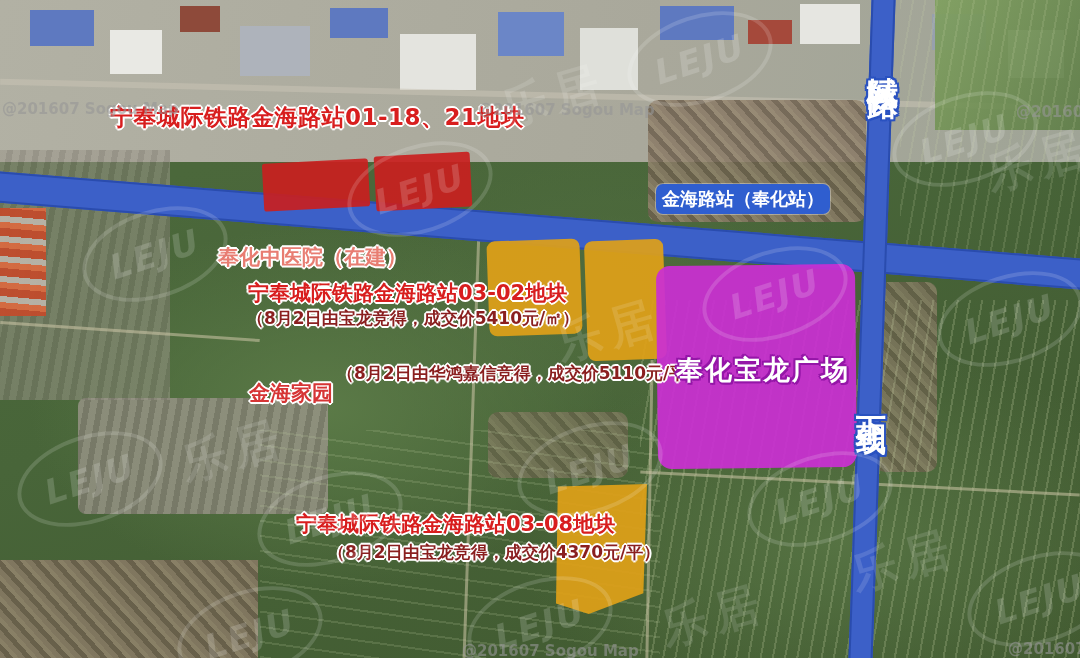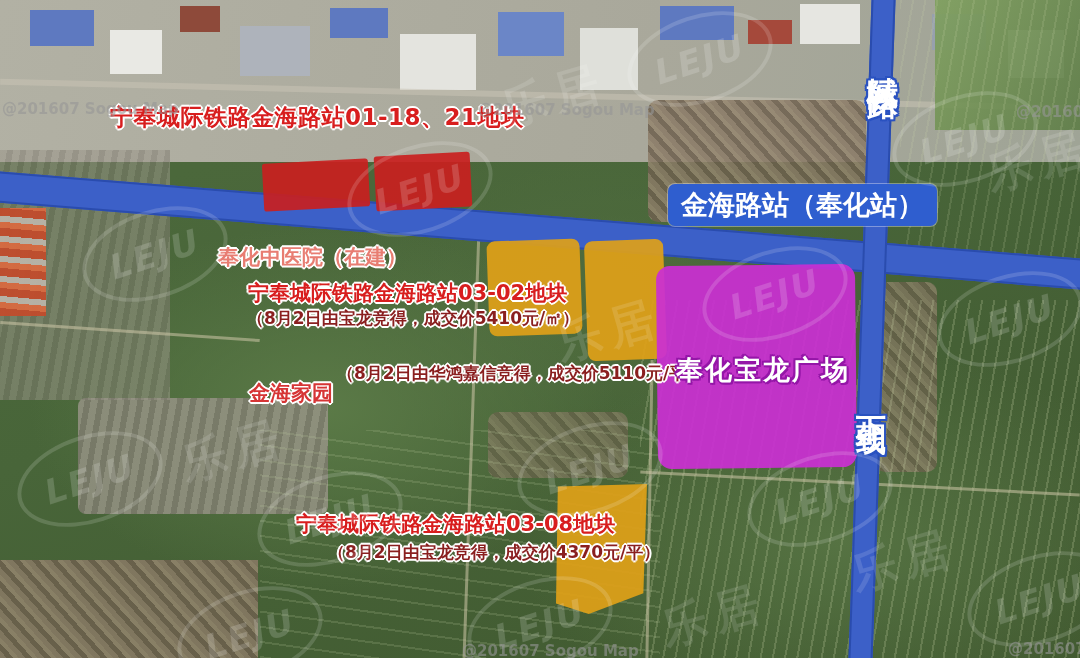--- a/index.html
+++ b/index.html
@@ -63,23 +63,23 @@
   .lbl{font-weight:bold;white-space:nowrap;
     text-shadow:2px 0 0 #fff,-2px 0 0 #fff,0 2px 0 #fff,0 -2px 0 #fff,
       1px 1px 0 #fff,-1px -1px 0 #fff,1px -1px 0 #fff,-1px 1px 0 #fff;}
   .t-main{font-size:23px;letter-spacing:.5px;}
   .t-med{font-size:21px;}
   .t-sub{font-size:17px;}
   .road-lbl{font-weight:bold;color:#fff;white-space:nowrap;
     text-shadow:2px 0 0 #2a52c0,-2px 0 0 #2a52c0,0 2px 0 #2a52c0,0 -2px 0 #2a52c0,
       2px 2px 0 #2a52c0,-2px -2px 0 #2a52c0,2px -2px 0 #2a52c0,-2px 2px 0 #2a52c0;}
   .vtext{writing-mode:vertical-rl;text-orientation:upright;letter-spacing:4px;}
-  .station{left:656px;top:184px;padding:3px 13px;border-radius:7px;background:#2f5ecf;
-    color:#fff;font-weight:bold;font-size:27px;white-space:nowrap;
-    box-shadow:0 0 0 1px rgba(255,255,255,.35);margin-left:12px;}
+  .station{left:656px;top:184px;padding:3px 6px;border-radius:7px;background:#2f5ecf;
+    color:#fff;font-weight:bold;font-size:18px;white-space:nowrap;
+    box-shadow:0 0 0 1px rgba(255,255,255,.35);}
   .plaza-lbl{left:676px;top:352px;font-size:27px;font-weight:bold;color:#fff;letter-spacing:2px;white-space:nowrap;
     text-shadow:2px 0 0 #9516a8,-2px 0 0 #9516a8,0 2px 0 #9516a8,0 -2px 0 #9516a8,
       2px 2px 0 #9516a8,-2px -2px 0 #9516a8;}
 
   
   .wm-e{width:150px;height:88px;border:4px solid rgba(255,255,255,.15);border-radius:50%;
     transform:rotate(-18deg);display:flex;align-items:center;justify-content:center;
     color:rgba(255,255,255,.17);font-style:italic;font-weight:bold;font-size:34px;letter-spacing:2px;}
   .wm-e span{position:static;}
   .wm-cn{font-size:46px;font-weight:bold;color:rgba(255,255,255,.13);transform:rotate(-16deg);

